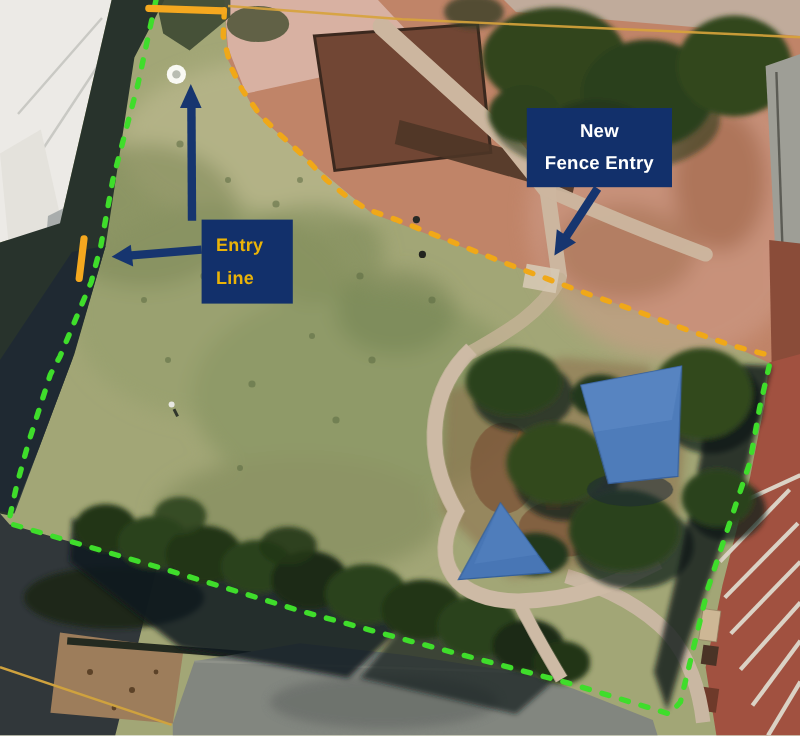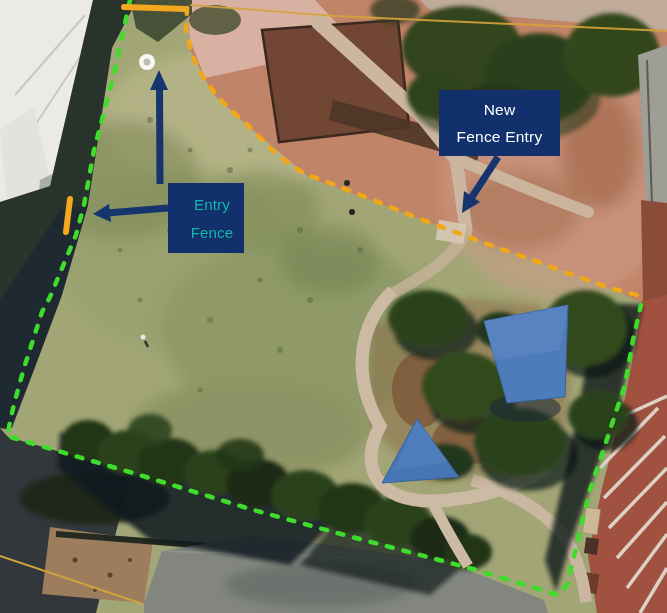--- a/index.html
+++ b/index.html
@@ -3,21 +3,21 @@
 <meta charset="utf-8">
 <style>
   html,body{margin:0;padding:0;background:#ffffff;}
   .stage{
     position:relative;width:667px;height:613px;overflow:hidden;
     font-family:"Liberation Sans",sans-serif;
   }
   .stage svg{position:absolute;left:0;top:0;}
   .map-label{
     position:absolute;display:flex;flex-direction:column;justify-content:center;
-    font-weight:normal;font-size:15px;letter-spacing:.2px;line-height:1;
+    font-weight:bold;font-size:15px;letter-spacing:.2px;line-height:1;
     box-sizing:border-box;z-index:5;
   }
   #lbl-entry{left:168px;top:183px;width:76px;height:70px;padding-left:12px;gap:13px;}
   #lbl-new{left:439px;top:90px;width:121px;height:66px;align-items:center;gap:11px;font-size:15.5px;}
 </style>
 </head>
 <body>
 
 <div class="stage">
 
@@ -245,23 +245,23 @@
         <polygon points="93,214 111,222 109,204" stroke="none"></polygon>
       </g>
       <g>
         <line x1="498" y1="157" x2="470" y2="200" stroke-width="7"></line>
         <polygon points="462,213 464,191 480,202" stroke="none"></polygon>
       </g>
     </g>
   </g>
 </svg>
 
-<div class="map-label" id="lbl-entry" style="background: rgb(18, 48, 107); color: #14b8a6; align-items: center;">
+<div class="map-label" id="lbl-entry" style="background: rgb(18, 48, 107); color: #eab308;">
   <span>Entry</span>
-  <span>Fence</span>
+  <span>Line</span>
 </div>
 
 <div class="map-label" id="lbl-new" style="background: rgb(18, 48, 107); color: rgb(255, 255, 255);">
   <span>New</span>
   <span>Fence Entry</span>
 </div>
 
 </div>
 
 </body></html>

